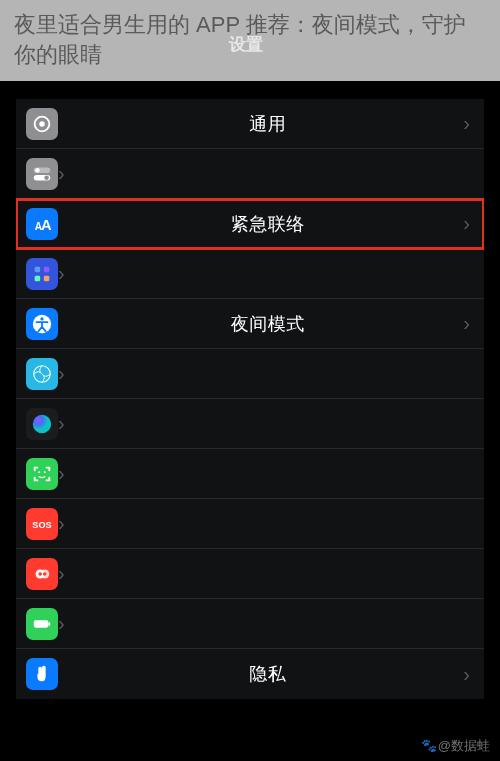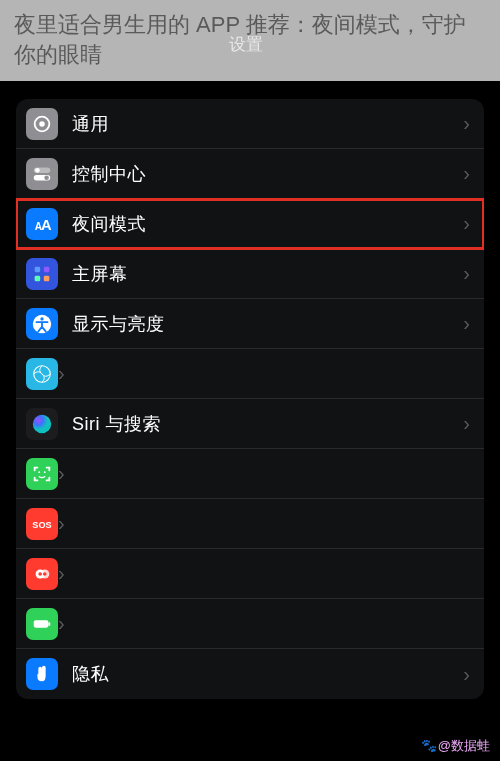--- a/index.html
+++ b/index.html
@@ -20,31 +20,32 @@
     position: relative;
   }
   .settings-title {
     position: absolute;
     top: 34px;
     left: 0;
     right: 16px;
     text-align: center;
     color: #e8e8e8;
     font-size: 17px;
-    font-weight: 400;
+    font-weight: 700;
     padding-left: 8px;
   }
   .phone-screen {
     background: #000;
     padding: 18px 16px 0 16px;
   }
   .settings-list {
     background: #111214;
-    border-radius: 12px;
+    border-radius: 0;
     overflow: hidden;
+    text-align: center;
   }
   .row {
     display: flex;
     align-items: center;
     height: 50px;
     padding: 0 14px 0 10px;
     border-bottom: 1px solid #2a2a2c;
     position: relative;
   }
   .row:last-child { border-bottom: none; }
@@ -71,21 +72,21 @@
   }
   .chevron {
     color: #5a5a5e;
     font-size: 20px;
     font-weight: 300;
   }
   .watermark {
     position: absolute;
     bottom: 6px;
     right: 10px;
-    color: #f0abfc;
+    color: #737373;
     font-size: 13px;
     z-index: 3;
   }
   
   .bg-gray   { background: #8e8e93; }
   .bg-gray2  { background: #8e8e93; }
   .bg-blue   { background: #0a7aff; }
   .bg-indigo { background: #3355dd; }
   .bg-blue2  { background: #0a7aff; }
   .bg-cyan   { background: #29b7e6; }
@@ -118,54 +119,52 @@
       </div>
       <div class="row">
         <div class="icon-wrap bg-gray2">
           <svg xmlns="http://www.w3.org/2000/svg" width="22" height="22" viewBox="0 0 24 24">
             <rect x="3" y="5" width="18" height="6" rx="3" fill="#fff" opacity="0.4"></rect>
             <circle cx="7" cy="8" r="2.5" fill="#fff"></circle>
             <rect x="3" y="13" width="18" height="6" rx="3" fill="#fff"></rect>
             <circle cx="17" cy="16" r="2.5" fill="#8e8e93"></circle>
           </svg>
         </div>
-        <div class="label">控制中心</div>
         <div class="chevron">›</div>
       </div>
       <div class="row highlighted">
         <div class="icon-wrap bg-blue">
           <svg xmlns="http://www.w3.org/2000/svg" width="22" height="22" viewBox="0 0 24 24">
             <text x="4" y="18" font-size="11" fill="#fff" font-family="Arial" font-weight="bold">A</text>
             <text x="11" y="18" font-size="16" fill="#fff" font-family="Arial" font-weight="bold">A</text>
           </svg>
         </div>
-        <div class="label">夜间模式</div>
+        <div class="label">紧急联络</div>
         <div class="chevron">›</div>
       </div>
       <div class="row">
         <div class="icon-wrap bg-indigo">
           <svg xmlns="http://www.w3.org/2000/svg" width="22" height="22" viewBox="0 0 24 24">
             <rect x="4" y="4" width="6" height="6" rx="1.5" fill="#5b9bff"></rect>
             <rect x="14" y="4" width="6" height="6" rx="1.5" fill="#8e5bff"></rect>
             <rect x="4" y="14" width="6" height="6" rx="1.5" fill="#5bffb0"></rect>
             <rect x="14" y="14" width="6" height="6" rx="1.5" fill="#ff9e5b"></rect>
           </svg>
         </div>
-        <div class="label">主屏幕</div>
         <div class="chevron">›</div>
       </div>
       <div class="row">
         <div class="icon-wrap bg-blue2">
           <svg xmlns="http://www.w3.org/2000/svg" width="22" height="22" viewBox="0 0 24 24">
             <circle cx="12" cy="12" r="10" fill="#fff"></circle>
             <circle cx="12" cy="6.5" r="1.8" fill="#0a7aff"></circle>
             <path d="M6 10 L18 10 M12 10 L12 15 M12 15 L8 20 M12 15 L16 20" stroke="#0a7aff" stroke-width="2" stroke-linecap="round"></path>
           </svg>
         </div>
-        <div class="label">显示与亮度</div>
+        <div class="label">夜间模式</div>
         <div class="chevron">›</div>
       </div>
       <div class="row">
         <div class="icon-wrap bg-cyan">
           <svg xmlns="http://www.w3.org/2000/svg" width="22" height="22" viewBox="0 0 24 24">
             <circle cx="12" cy="12" r="9" fill="none" stroke="#fff" stroke-width="1.2"></circle>
             <path d="M12 3 Q7 8 12 12 Q17 16 12 21 M3 12 Q8 7 12 12 Q16 17 21 12" fill="none" stroke="#fff" stroke-width="1"></path>
           </svg>
         </div>
         <div class="chevron">›</div>
@@ -176,21 +175,20 @@
             <defs>
               <radialGradient id="sg" cx="30%" cy="30%">
                 <stop offset="0%" stop-color="#a050ff"></stop>
                 <stop offset="50%" stop-color="#4070ff"></stop>
                 <stop offset="100%" stop-color="#10c0c0"></stop>
               </radialGradient>
             </defs>
             <circle cx="12" cy="12" r="10" fill="url(#sg)"></circle>
           </svg>
         </div>
-        <div class="label">Siri 与搜索</div>
         <div class="chevron">›</div>
       </div>
       <div class="row">
         <div class="icon-wrap bg-green">
           <svg xmlns="http://www.w3.org/2000/svg" width="22" height="22" viewBox="0 0 24 24">
             <path d="M4 8 L4 5 L7 5 M17 5 L20 5 L20 8 M4 16 L4 19 L7 19 M17 19 L20 19 L20 16" stroke="#fff" stroke-width="2" fill="none" stroke-linecap="round"></path>
             <circle cx="9" cy="10" r="1" fill="#fff"></circle>
             <circle cx="15" cy="10" r="1" fill="#fff"></circle>
             <path d="M9 15 Q12 17 15 15" stroke="#fff" stroke-width="1.5" fill="none" stroke-linecap="round"></path>
           </svg>

